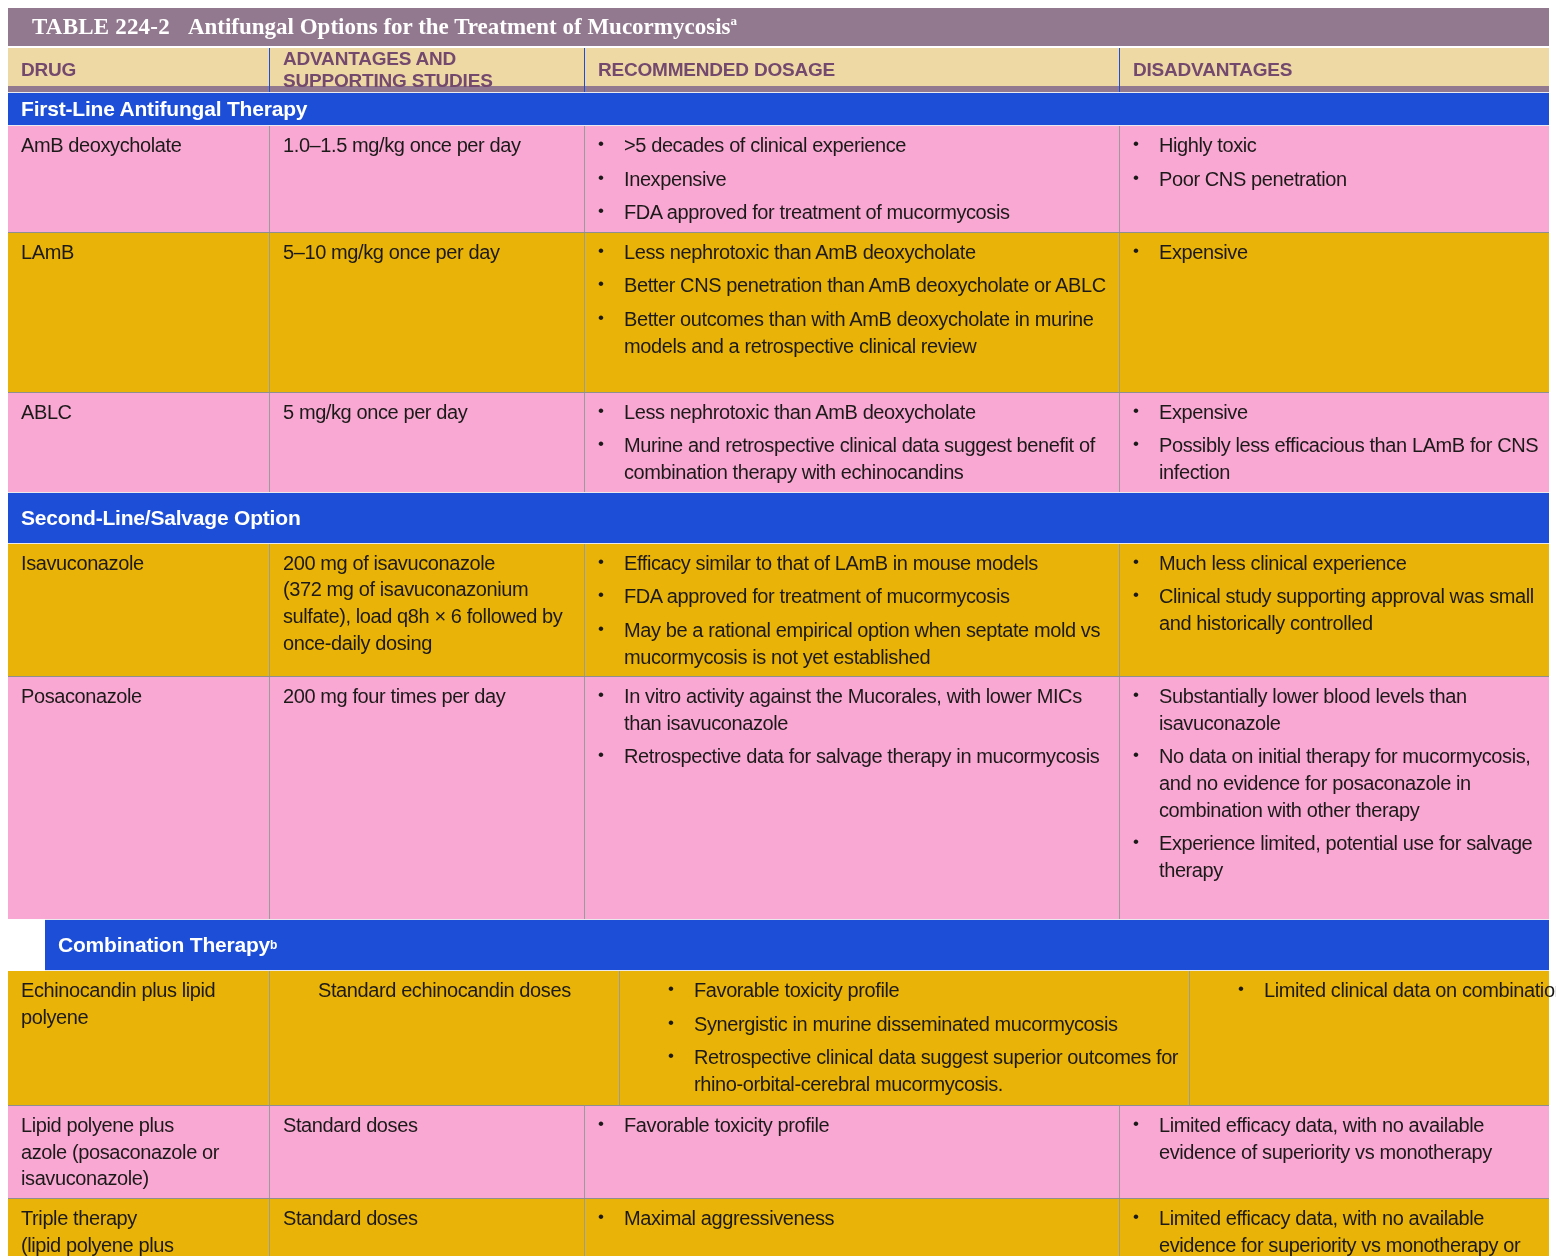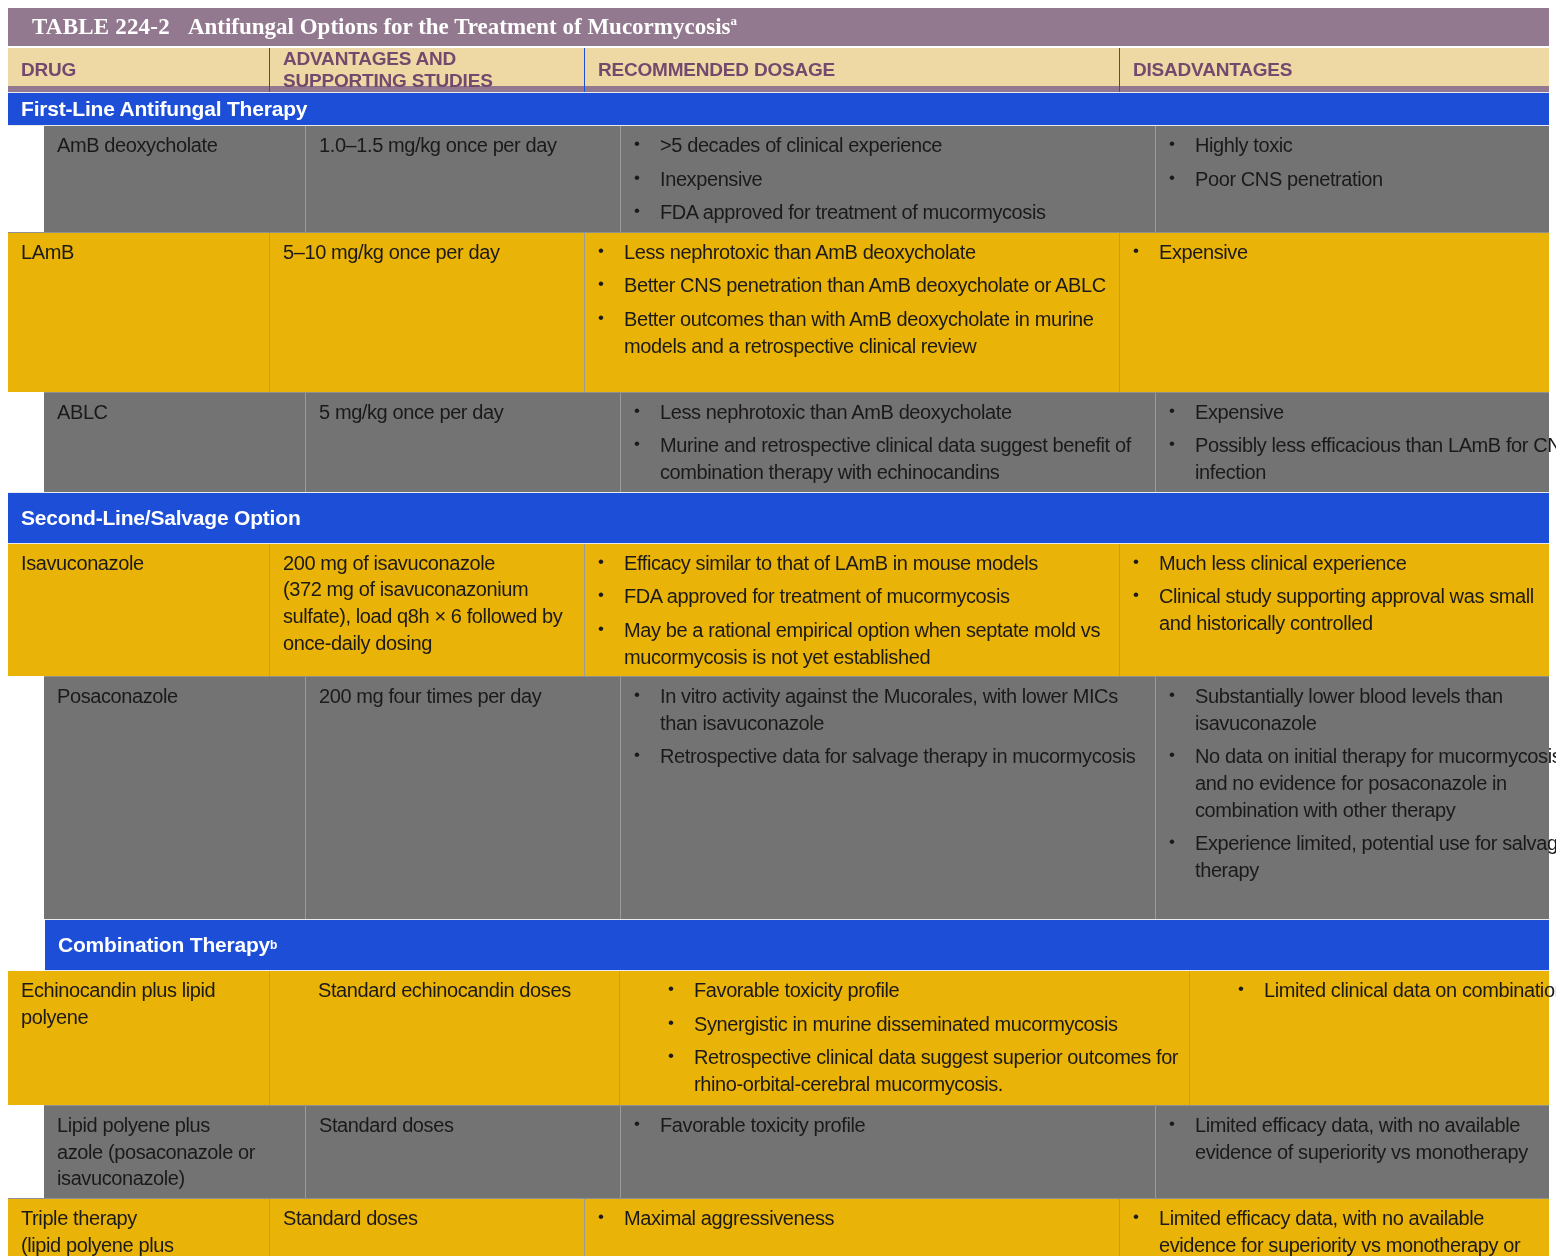--- a/index.html
+++ b/index.html
@@ -42,21 +42,21 @@
   }
   .secbar sup { font-size:12px; line-height:0; }
   .sec1 { height:34px; } .sec2 { height:52px; } .sec3 { height:52px;margin-left:37px; }
 
   
   .drow {
     display:grid; grid-template-columns:262px 315px 535px 429px;
     font-size:20px; letter-spacing:-0.4px; line-height:1.33;
   }
   .drow + .drow { border-top:1px solid #8f8f8f; }
-  .drow.cream { background:#737373;margin-left:36px; }
+  .drow.cream { background:#f9a8d4; }
   .drow.white { background:#eab308; }
   .cell {
     padding:6px 8px 6px 13px;
     border-right:1px solid #9b9b9b;
   }
   .cell:last-child { border-right:none; }
   .pre { white-space:pre-line; }
 
   .r-amb   { min-height:100px; }
   .r-lamb  { min-height:160px; }

